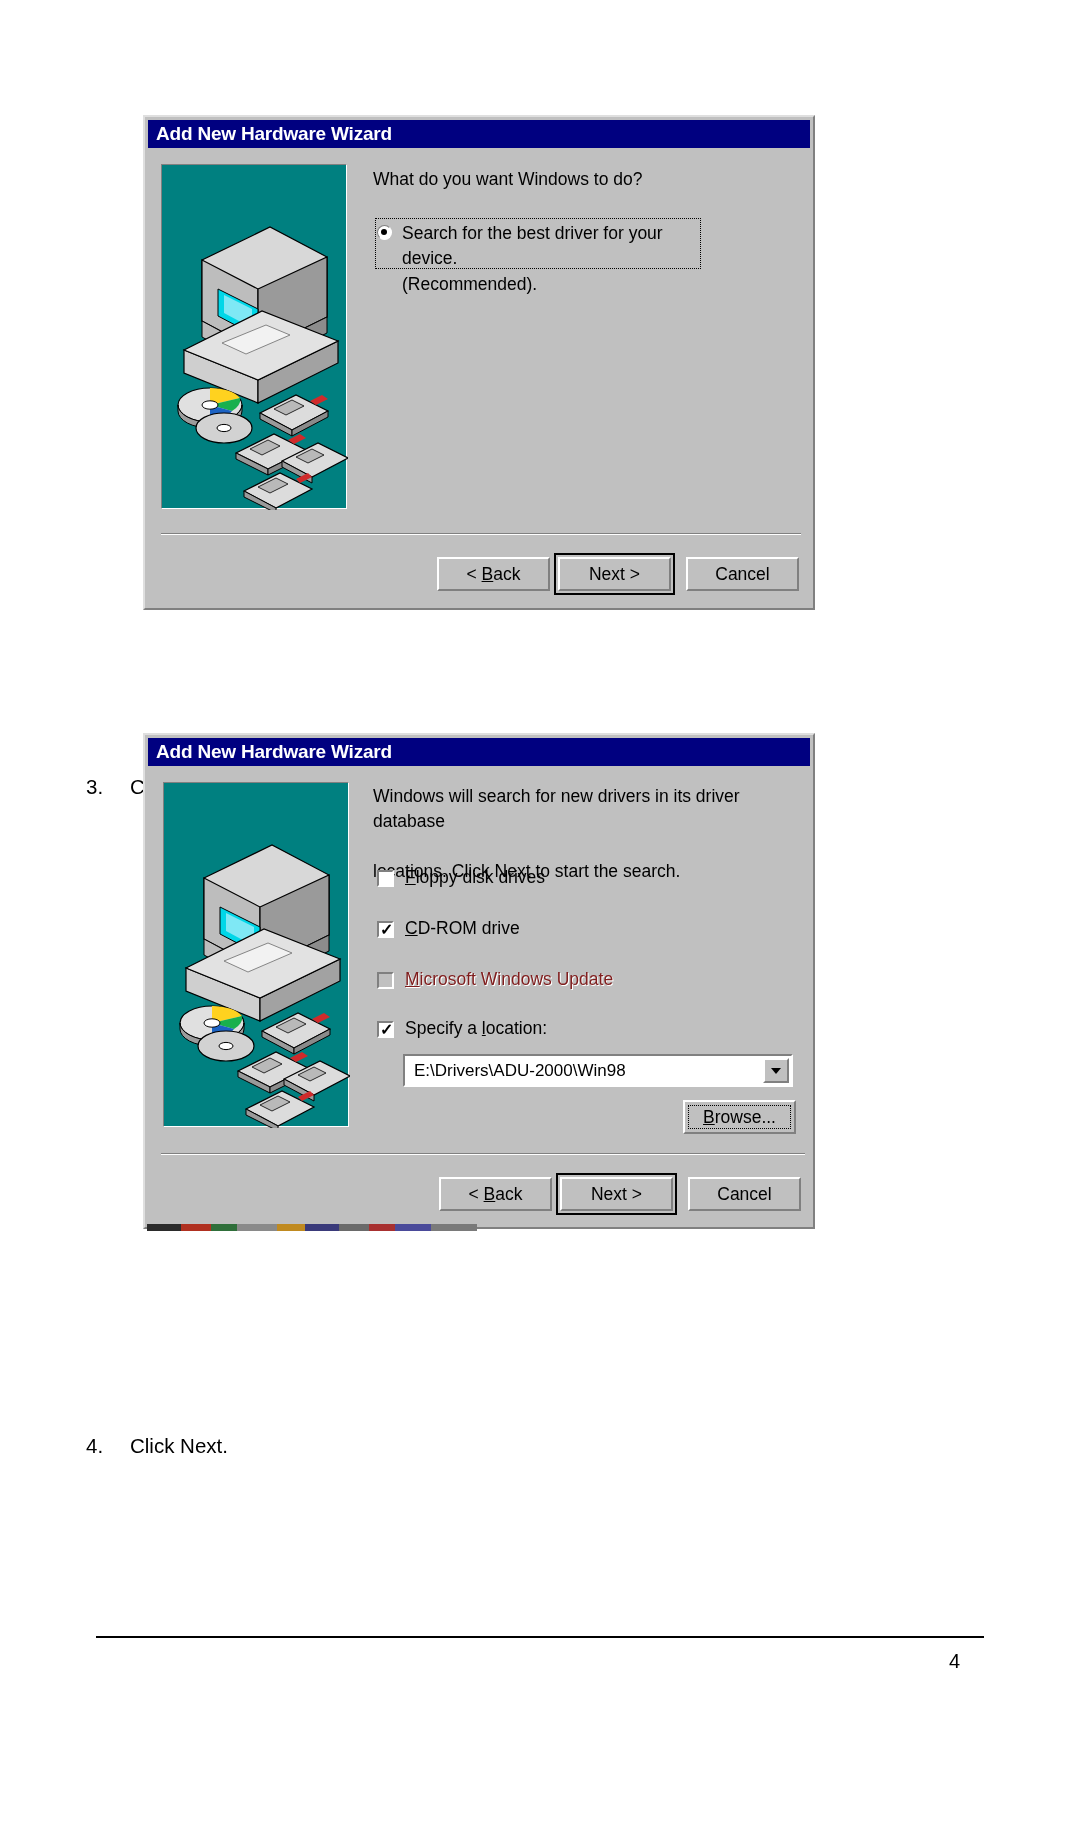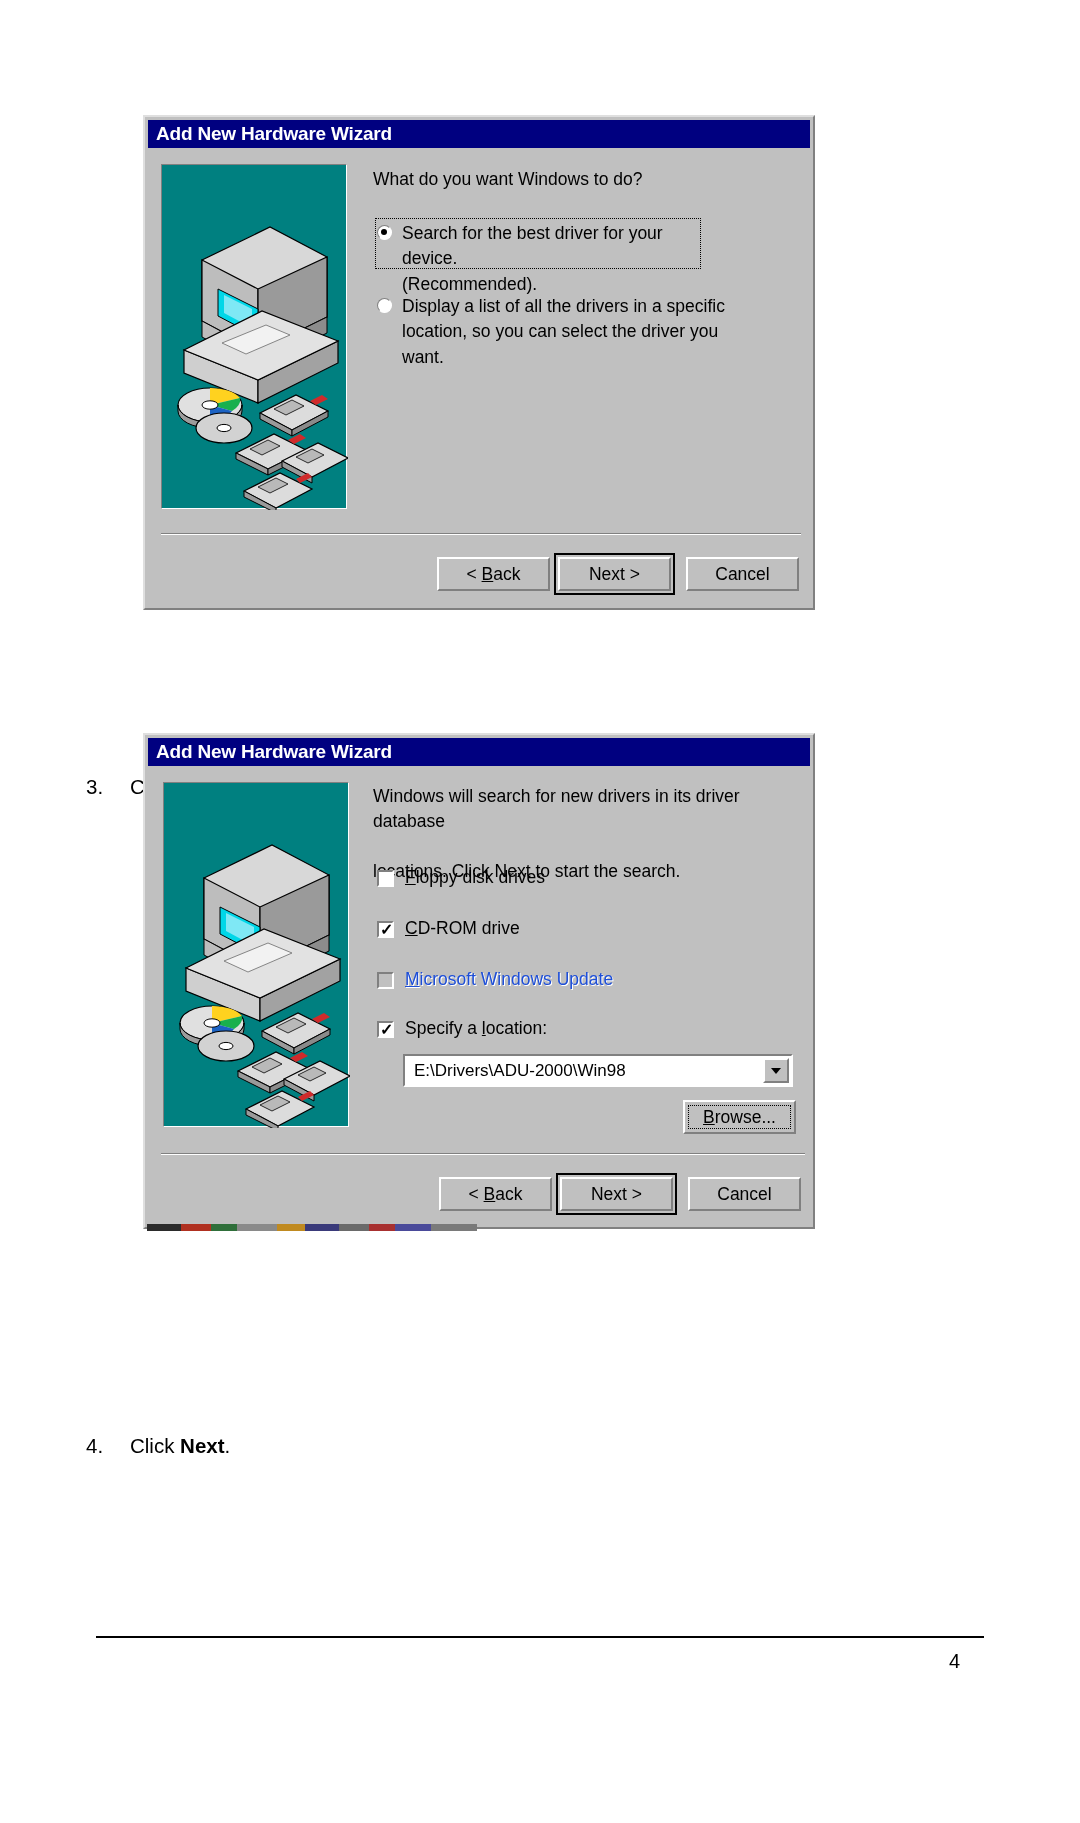--- a/index.html
+++ b/index.html
@@ -9,21 +9,21 @@
     position:relative;overflow:hidden;
   }
 
   
   .doc-step{
     position:absolute;
     font-family:"Liberation Sans",sans-serif;
     font-size:20.5px;color:#000;white-space:nowrap;
   }
   .doc-step .num{display:inline-block;width:44px;}
-  .doc-step b{font-weight:bold;}
+  .doc-step b{font-weight:normal;}
 
   .page-rule{
     position:absolute;left:96px;top:1636px;width:888px;height:2px;
     background:#000;
   }
   .page-num{
     position:absolute;left:0;top:1650px;width:960px;
     text-align:right;font-size:20px;color:#000;
   }
 
@@ -106,21 +106,21 @@
   }
   .cb.disabled{background:#c0c0c0;}
   .cb .tick{
     position:absolute;left:1px;top:-2px;
     font-size:16px;line-height:17px;color:#000;font-weight:bold;
   }
   .cb-label{
     position:absolute;left:28px;top:-1px;
     font-size:17.5px;color:#000;white-space:nowrap;
   }
-  .cb-label.disabled{color:#1d4ed8;text-shadow:1px 1px 0 #ffffff;}
+  .cb-label.disabled{color:#7f1d1d;text-shadow:1px 1px 0 #ffffff;}
   .u{text-decoration:underline;}
 
   
   .combo{
     position:absolute;
     background:#ffffff;
     border-top:2px solid #808080;
     border-left:2px solid #808080;
     border-right:2px solid #ffffff;
     border-bottom:2px solid #ffffff;
@@ -255,27 +255,20 @@
   <div class="radio-row" style="left:232px;top:105px;width:320px;height:44px;">
     <span class="radio">
         <span class="dot"></span>
       </span>
     <span class="radio-label">
       <span>Search for the best driver for your device.</span><br>
       <span>(Recommended).</span>
     </span>
   </div>
 
-  <div class="radio-row" style="left:232px;top:178px;width:360px;height:44px;">
-    <span class="radio"></span>
-    <span class="radio-label">
-      <span>Display a list of all the drivers in a specific</span><br>
-      <span>location, so you can select the driver you want.</span>
-    </span>
-  </div>
 
   <div class="sep" style="left:16px;top:416px;width:640px;"></div>
 
   <div class="btn" style="left:292px;top:440px;width:113px;height:34px;">
     <span>&lt;&nbsp;<span class="u">B</span>ack</span>
   </div>
 
   <div class="btn-default-wrap" style="left:409px;top:436px;width:121px;height:42px;">
     <div class="btn">
       <span>Next &gt;</span>

